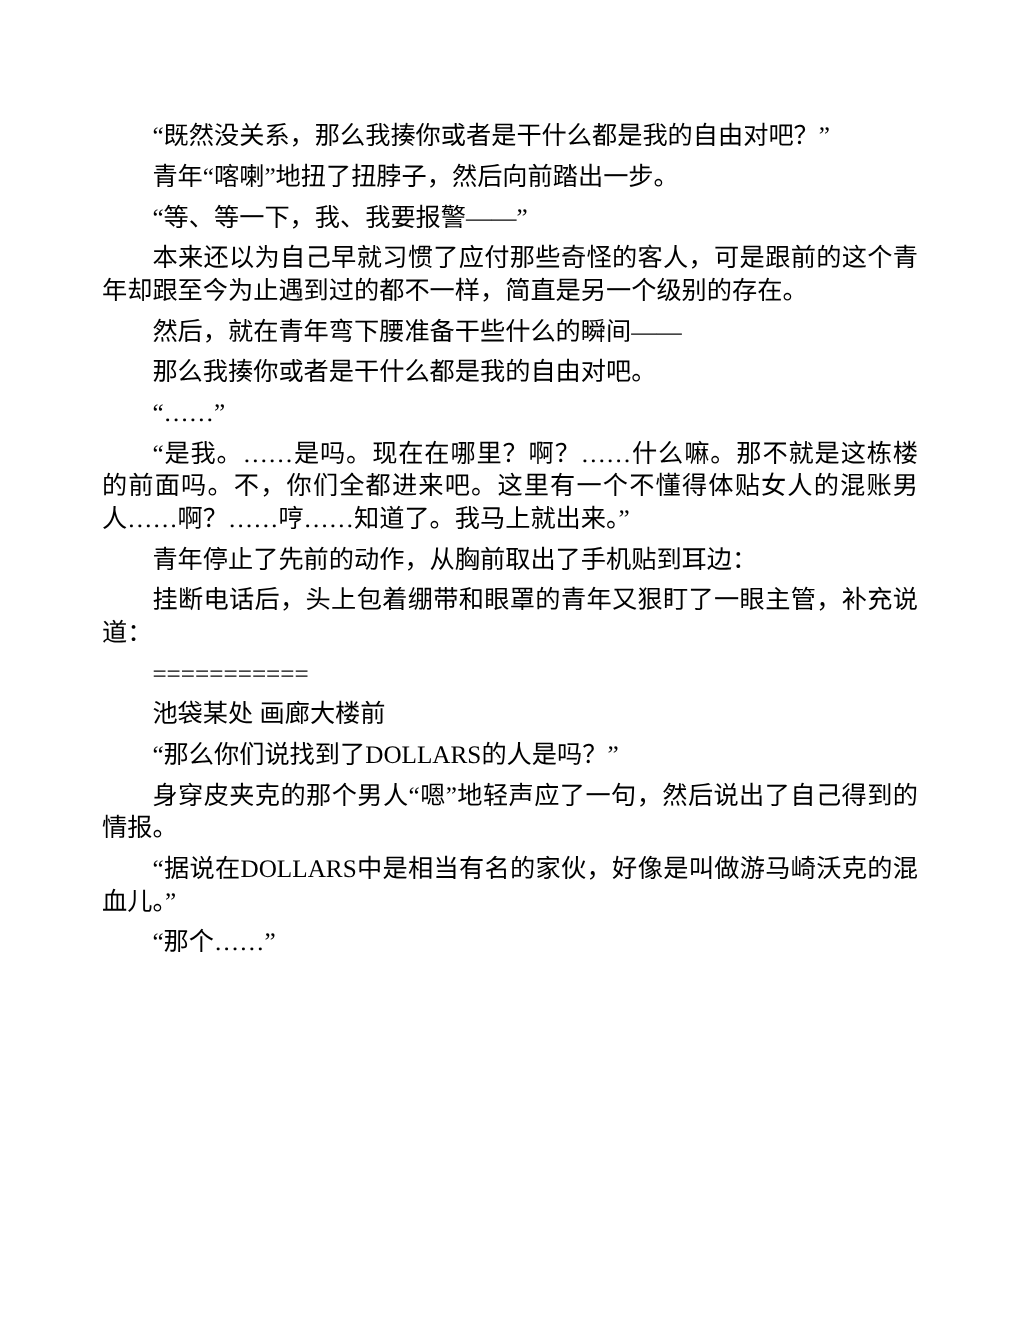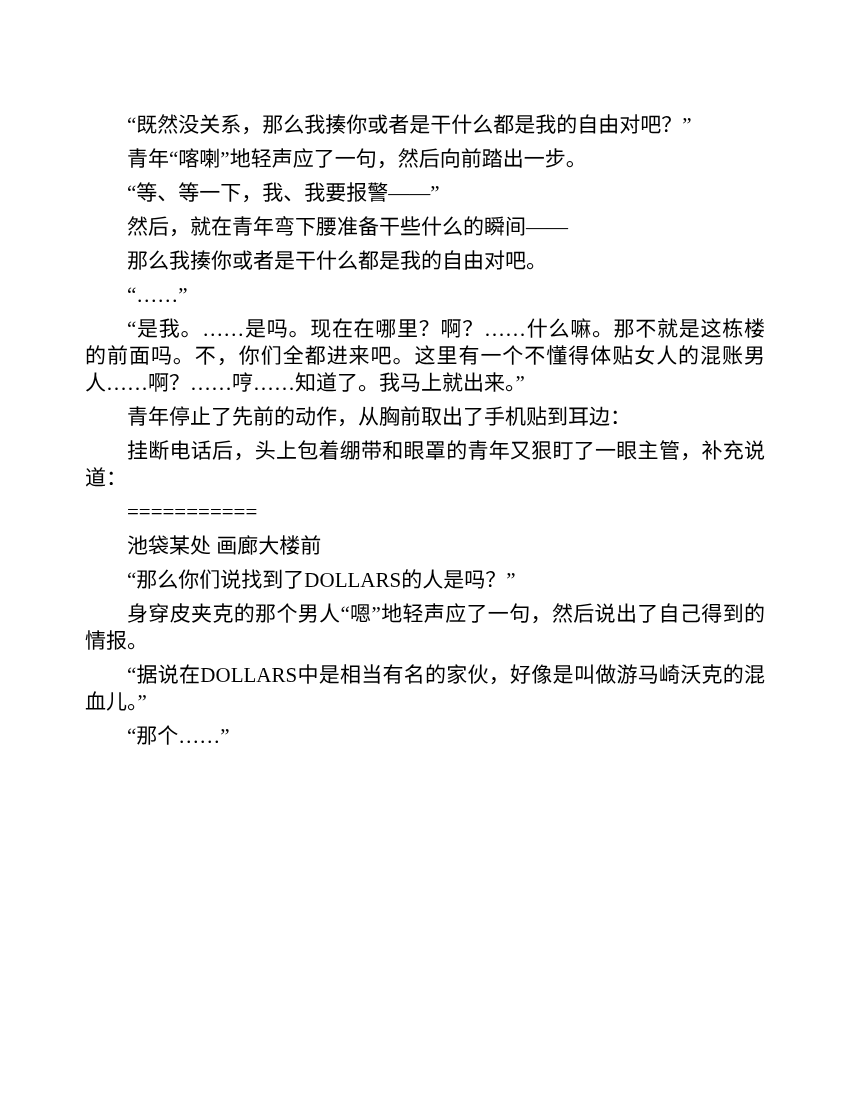--- a/index.html
+++ b/index.html
@@ -4,21 +4,21 @@
 <style>
   * { margin: 0; padding: 0; box-sizing: border-box; }
   html, body {
     background: #ffffff;
     font-family: "Liberation Serif", "DejaVu Serif", serif;
   }
   .page {
     position: relative;
     width: 850px;
     height: 972px;
-    margin: 16px auto;
+    margin: 4px auto;
     background: #ffffff;
     overflow: hidden;
   }
   .text-content {
     position: absolute;
     top: 96px;
     left: 85px;
     width: 680px;
     color: #000000;
     font-size: 21px;
@@ -33,25 +33,26 @@
   }
 </style>
 </head>
 <body>
 
 <div class="page" style="background: rgb(255, 255, 255);">
   <div class="text-content" style="color: rgb(0, 0, 0);">
 
       <p class="para">“既然没关系，那么我揍你或者是干什么都是我的自由对吧？”</p>
 
-      <p class="para">青年“喀喇”地轻声应了一句，然后向前踏出一步。</p>
+      <p class="para">青年“喀喇”地扭了扭脖子，然后向前踏出一步。</p>
 
       <p class="para">“等、等一下，我、我要报警——”</p>
 
 
+      <p class="para">本来还以为自己早就习惯了应付那些奇怪的客人，可是跟前的这个青年却跟至今为止遇到过的都不一样，简直是另一个级别的存在。</p>
 
       <p class="para">然后，就在青年弯下腰准备干些什么的瞬间——</p>
 
       <p class="para">那么我揍你或者是干什么都是我的自由对吧。</p>
 
       <p class="para">“……”</p>
 
       <p class="para">“是我。……是吗。现在在哪里？啊？……什么嘛。那不就是这栋楼的前面吗。不，你们全都进来吧。这里有一个不懂得体贴女人的混账男人……啊？……哼……知道了。我马上就出来。”</p>
 
       <p class="para">青年停止了先前的动作，从胸前取出了手机贴到耳边：</p>

